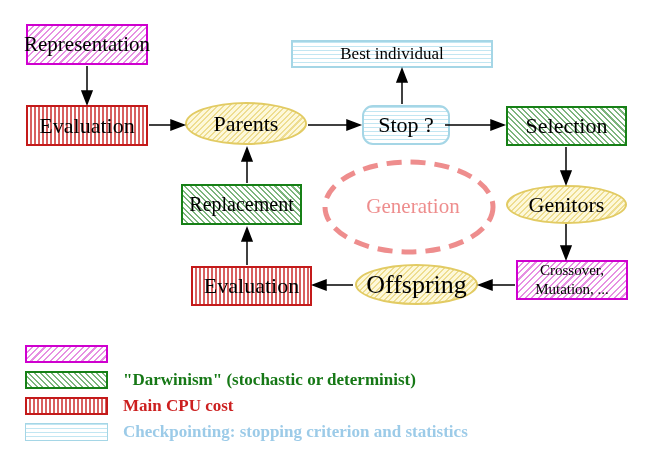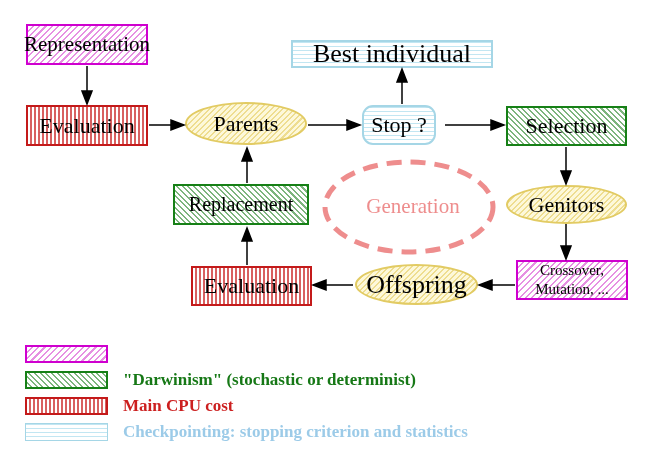--- a/index.html
+++ b/index.html
@@ -29,28 +29,28 @@
     background:repeating-linear-gradient(0deg,#ffffff 0 3px,#c2e6f2 3px 4px);
   }
   .hatch-yellow{
     border:2px solid #e2cb63;border-radius:50%;
     background:repeating-linear-gradient(135deg,#fdf8da 0 2.5px,#eedd90 2.5px 4px);
   }
   
   #n-init   {left:26px; top:24px; width:122px;height:41px;font-size:21px;}
   #n-eval1  {left:26px; top:105px;width:122px;height:41px;font-size:22px;}
   #n-parents{left:185px;top:102px;width:122px;height:43px;font-size:22px;}
-  #n-best   {left:291px;top:40px; width:202px;height:28px;font-size:26px;}
-  #n-stop   {left:362px;top:105px;width:74px; height:40px;font-size:22px;border-radius:11px;}
+  #n-best   {left:291px;top:40px; width:202px;height:28px;font-size:17px;}
+  #n-stop   {left:362px;top:105px;width:88px; height:40px;font-size:22px;border-radius:11px;}
   #n-sel    {left:506px;top:106px;width:121px;height:40px;font-size:22px;}
   #n-gen    {left:506px;top:185px;width:121px;height:39px;font-size:22px;}
   #n-cross  {left:516px;top:260px;width:112px;height:40px;font-size:15px;line-height:1.25;}
   #n-off    {left:355px;top:264px;width:123px;height:41px;font-size:26px;}
   #n-eval2  {left:191px;top:266px;width:121px;height:40px;font-size:22px;}
-  #n-repl   {left:173px;top:184px;width:136px;height:41px;font-size:20px;text-align:center;}
+  #n-repl   {left:181px;top:184px;width:121px;height:41px;font-size:20px;text-align:center;}
   #n-generation-label{
     left:328px;top:193px;width:170px;height:26px;font-size:21px;color:#ee8d8d;
     border:none;background:none;
   }
   #arrow-layer{position:absolute;left:0;top:0;width:662px;height:471px;pointer-events:none;}
   
   .swatch{position:absolute;width:83px;height:18px;box-sizing:border-box;}
   #sw-1{left:25px;top:345px;}
   #sw-2{left:25px;top:371px;}
   #sw-3{left:25px;top:397px;}

